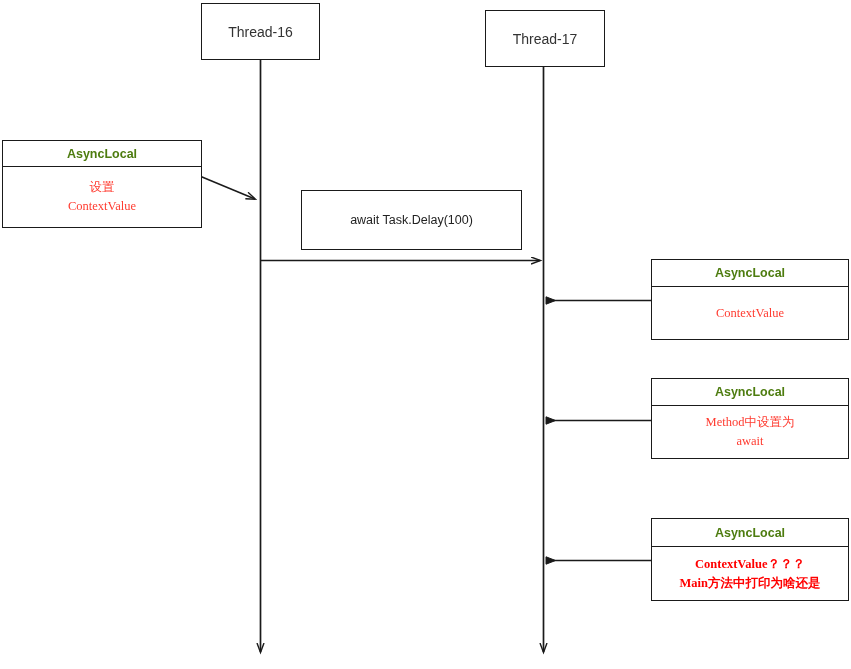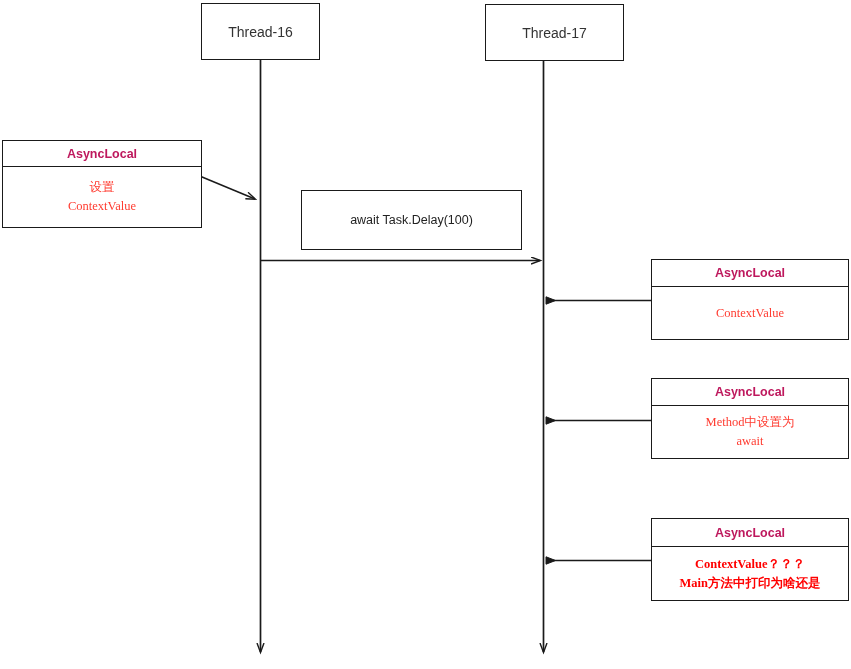--- a/index.html
+++ b/index.html
@@ -53,21 +53,21 @@
     padding: 0;
   }
   .class-title {
     box-sizing: border-box;
     border-bottom: 1.6px solid #1a1a1a;
     display: flex;
     align-items: center;
     justify-content: center;
     font-weight: bold;
     font-size: 12.5px;
-    color: #be185d;
+    color: #4d7c0f;
   }
   .class-body {
     flex: 1;
     display: flex;
     align-items: center;
     justify-content: center;
     text-align: center;
     font-size: 12.5px;
     line-height: 1.5;
     color: #ff3b30;
@@ -110,21 +110,21 @@
 
     <line x1="651" y1="420.5" x2="547" y2="420.5" stroke="#1a1a1a" stroke-width="1.5" marker-end="url(#arrow-solid)"></line>
 
     <line x1="651" y1="560.5" x2="547" y2="560.5" stroke="#1a1a1a" stroke-width="1.5" marker-end="url(#arrow-solid)"></line>
   </svg>
 
   <div class="node lifeline-head" style="left:201px; top:3px; width:119px; height:57px;">
     <span>Thread-16</span>
   </div>
 
-  <div class="node lifeline-head" style="left:485px; top:4px; width:139px; height:57px;">
+  <div class="node lifeline-head" style="left:485px; top:10px; width:120px; height:57px;">
     <span>Thread-17</span>
   </div>
 
   <div class="node class-box" style="left:2px; top:140px; width:200px; height:88px;">
     <div class="class-title" style="height:26px;">AsyncLocal</div>
     <div class="class-body">
       <span>
         <span class="txt-line">设置</span>
         <span class="txt-line">ContextValue</span>
       </span>

